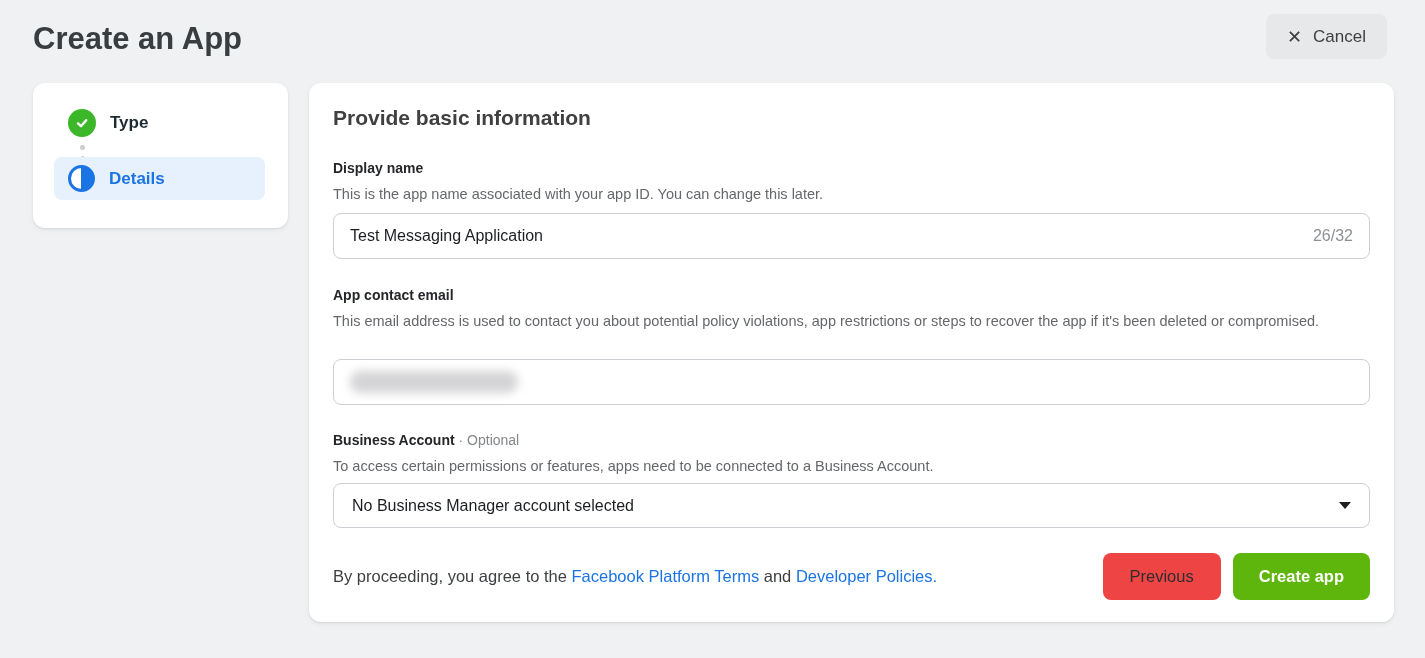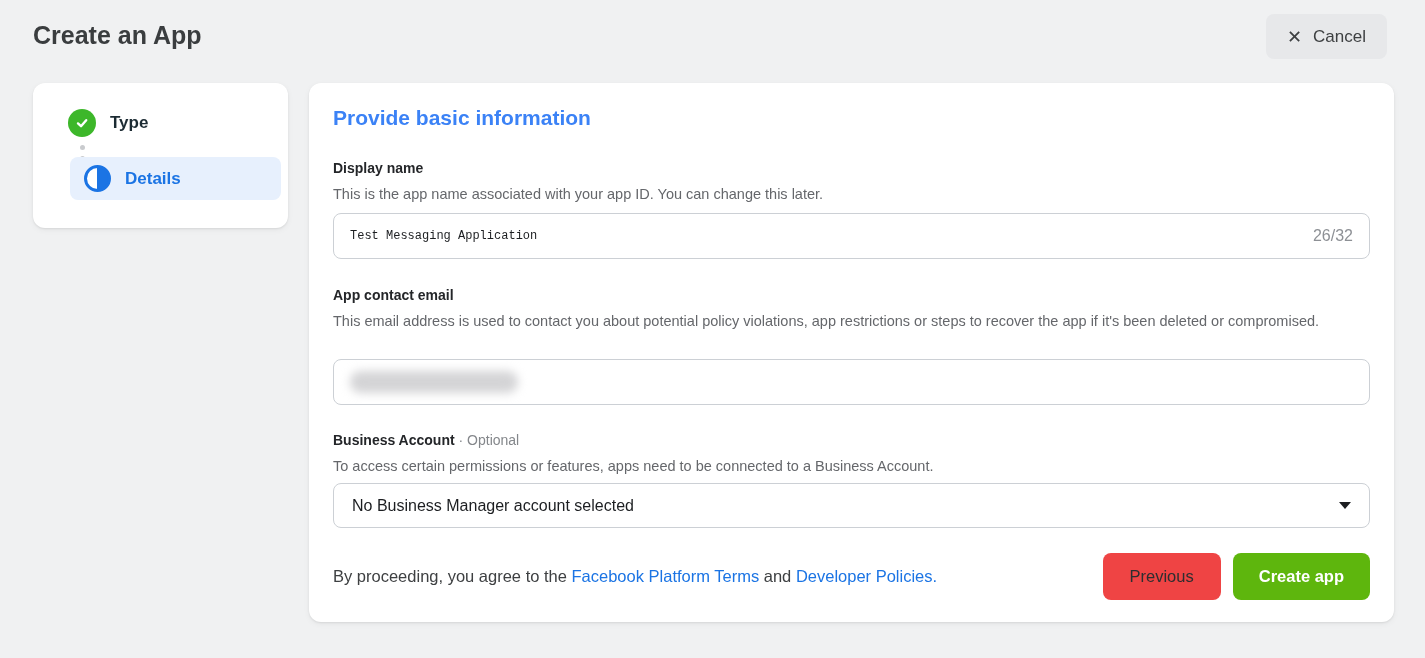--- a/index.html
+++ b/index.html
@@ -12,21 +12,21 @@
     font-family: "Liberation Sans", "DejaVu Sans", sans-serif;
     color: #1c2b33;
     overflow: hidden;
   }
 
   
   .page-title {
     position: absolute;
     left: 33px;
     top: 21px;
-    font-size: 25px;
+    font-size: 31px;
     font-weight: 700;
     color: #3a3d3f;
   }
   .cancel-btn {
     position: absolute;
     top: 14px;
     right: 38px;
     height: 45px;
     display: flex;
     align-items: center;
@@ -62,21 +62,20 @@
   }
   .step-type { left: 35px; top: 26px; height: 28px; }
   .step-details {
     left: 21px;
     top: 74px;
     width: 211px;
     height: 43px;
     padding-left: 14px;
     background: #e7f0fd;
     border-radius: 8px;
-    margin-left: 16px;
   }
   .check-circle {
     width: 28px; height: 28px;
     border-radius: 50%;
     background: #3db72a;
     display: flex; align-items: center; justify-content: center;
     flex: 0 0 28px;
   }
   .half-circle {
     width: 27px; height: 27px;
@@ -106,21 +105,21 @@
     height: 539px;
     background: #fff;
     border-radius: 12px;
     box-shadow: 0 1px 2px rgba(0,0,0,0.08), 0 2px 6px rgba(0,0,0,0.05);
   }
   .card-heading {
     position: absolute;
     left: 24px; top: 23px;
     font-size: 21px;
     font-weight: 700;
-    color: #3b82f6;
+    color: #404040;
   }
   .field-label {
     position: absolute;
     left: 24px;
     font-size: 14px;
     font-weight: 700;
     color: #242629;
   }
   .field-desc {
     position: absolute;
@@ -141,22 +140,22 @@
     border-radius: 8px;
     background: #fff;
     display: flex;
     align-items: center;
     padding: 0 16px;
   }
   .text-input input {
     flex: 1;
     border: none;
     outline: none;
-    font-family: Liberation Mono, monospace;
-    font-size: 12px;
+    font-family: Liberation Sans, sans-serif;
+    font-size: 16px;
     color: #1c1e21;
     background: transparent;
   }
   .char-counter { font-size: 16px; color: #8d9095; margin-left: 12px; }
 
   .redacted-email {
     width: 168px;
     height: 22px;
     border-radius: 11px;
     background: #d4d4d6;

